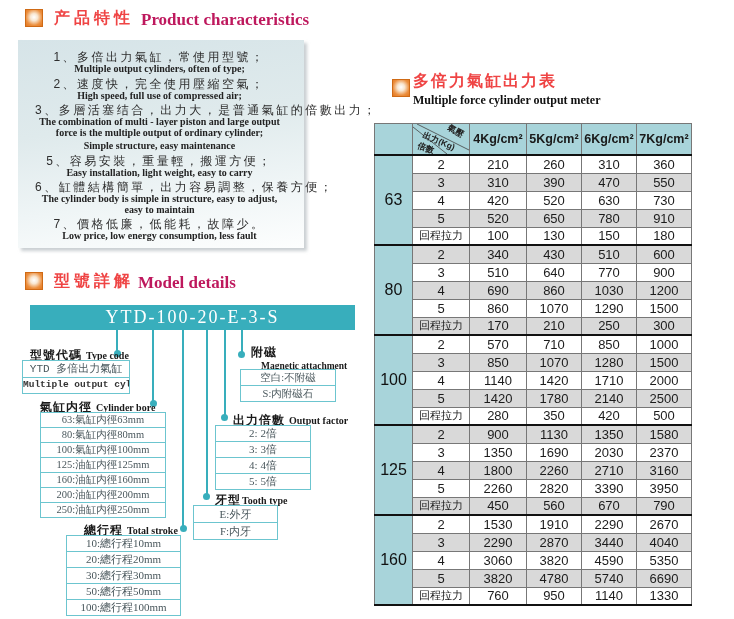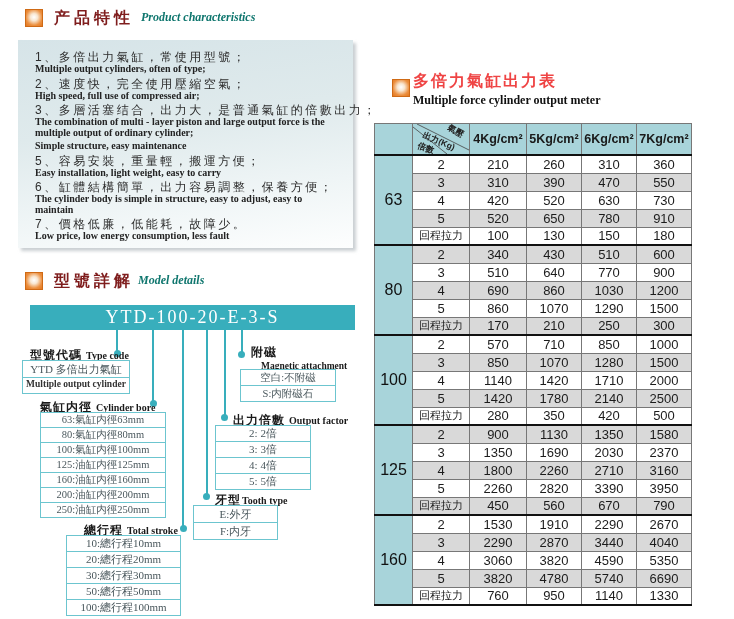--- a/index.html
+++ b/index.html
@@ -2,28 +2,28 @@
 <html><head>
 <meta charset="utf-8">
 <style>
   html,body{margin:0;padding:0;background:#fff;}
   #page{position:relative;width:734px;height:619px;background:#ffffff;overflow:hidden;
         font-family:"Liberation Sans",sans-serif;color:#222;}
 
   
   .sq-icon{position:absolute;width:16px;height:16px;border:1px solid #cf6a15;
      background:radial-gradient(circle at 50% 45%, #ffffff 0%, #f8e7d2 30%, #ec9040 68%, #e2761d 100%);}
-  .title-zh{position:absolute;font-size:16px;font-weight:bold;letter-spacing:4px;color:#7f1d1d;white-space:nowrap;}
-  .title-en{position:absolute;font-family:"Liberation Serif",serif;font-weight:bold;font-size:12px;color:#0f766e;white-space:nowrap;font-style:italic;}
+  .title-zh{position:absolute;font-size:16px;font-weight:bold;letter-spacing:4px;color:#ef4444;white-space:nowrap;}
+  .title-en{position:absolute;font-family:"Liberation Serif",serif;font-weight:bold;font-size:17px;color:#be185d;white-space:nowrap;}
 
   
-  #features-box{position:absolute;left:18px;top:40px;width:335px;height:208px;
+  #features-box{position:absolute;left:18px;top:40px;width:286px;height:208px;
      background:linear-gradient(172deg,#d6e4e8 0%,#dfeaec 40%,#eff5f6 72%,#fdfefe 100%);
      box-shadow:3px 3px 3px rgba(160,170,175,0.55);
-     padding:11px 20px 0 17px;box-sizing:border-box;}
+     padding:11px 20px 0 17px;box-sizing:border-box;text-align:center;}
   .feat-zh{font-size:12px;letter-spacing:2.5px;line-height:13px;color:#2e2e2e;white-space:nowrap;}
   .feat-en{font-family:"Liberation Serif",serif;font-weight:bold;font-size:10px;line-height:10.5px;color:#222;margin-bottom:3px;}
 
   
   #model-bar{position:absolute;left:30px;top:305px;width:325px;height:25px;background:#38aebc;
      color:#fff;font-family:"Liberation Serif",serif;font-size:18px;letter-spacing:2px;
      text-align:center;line-height:25px;}
   .vline{position:absolute;width:2px;background:#38aebc;}
   .dot{position:absolute;width:7px;height:7px;border-radius:50%;background:#38aebc;}
   .grp-label{position:absolute;white-space:nowrap;}
@@ -31,21 +31,21 @@
   .lab-en{font-family:Liberation Serif, serif;font-weight:bold;font-size:10px;color:#1a1a1a;margin-left:4px;text-align:center;}
   .opt-box{position:absolute;border:1px solid #6cc5cf;background:#fff;box-sizing:border-box;}
   .opt-row{border-top:1px solid #6cc5cf;text-align:center;font-family:"Liberation Serif",serif;
      color:#49575c;overflow:hidden;white-space:nowrap;}
   .opt-box .opt-row:first-child{border-top:none;}
   #bore-box .opt-row{height:14px;line-height:14px;font-size:10.5px;}
   #stroke-box .opt-row{height:15px;line-height:15px;font-size:11px;}
   #factor-box .opt-row{height:15px;line-height:15px;font-size:11px;}
   #tooth-box .opt-row{height:16px;line-height:16px;font-size:11px;}
   #magnet-box .opt-row{height:15px;line-height:15px;font-size:10.5px;}
-  #typecode-box .opt-row{height:16px;line-height:16px;font-size:11px;}
+  #typecode-box .opt-row{height:16px;line-height:16px;font-size:11px;font-family:Liberation Mono, monospace;}
   #typecode-box .opt-row:nth-child(2){font-size:9.5px;font-weight:bold;color:#333;line-height:13px;height:15px;}
 
   
   #table-title-zh{position:absolute;left:413px;top:71px;font-size:16px;font-weight:bold;letter-spacing:2px;color:#ef4444;}
   #table-title-en{position:absolute;left:413px;top:93px;font-family:"Liberation Serif",serif;font-weight:bold;font-size:12px;color:#111;}
   #output-table{position:absolute;left:374px;top:123px;border-collapse:collapse;table-layout:fixed;
      border:1px solid #666;border-bottom:2px solid #111;}
   #output-table th,#output-table td{border:1px solid #777;text-align:center;padding:0;overflow:hidden;}
   #output-table thead tr{height:30px;}
   #output-table thead th{background:#a8d4da;font-size:12.5px;font-weight:bold;color:#1a1a1a;}

